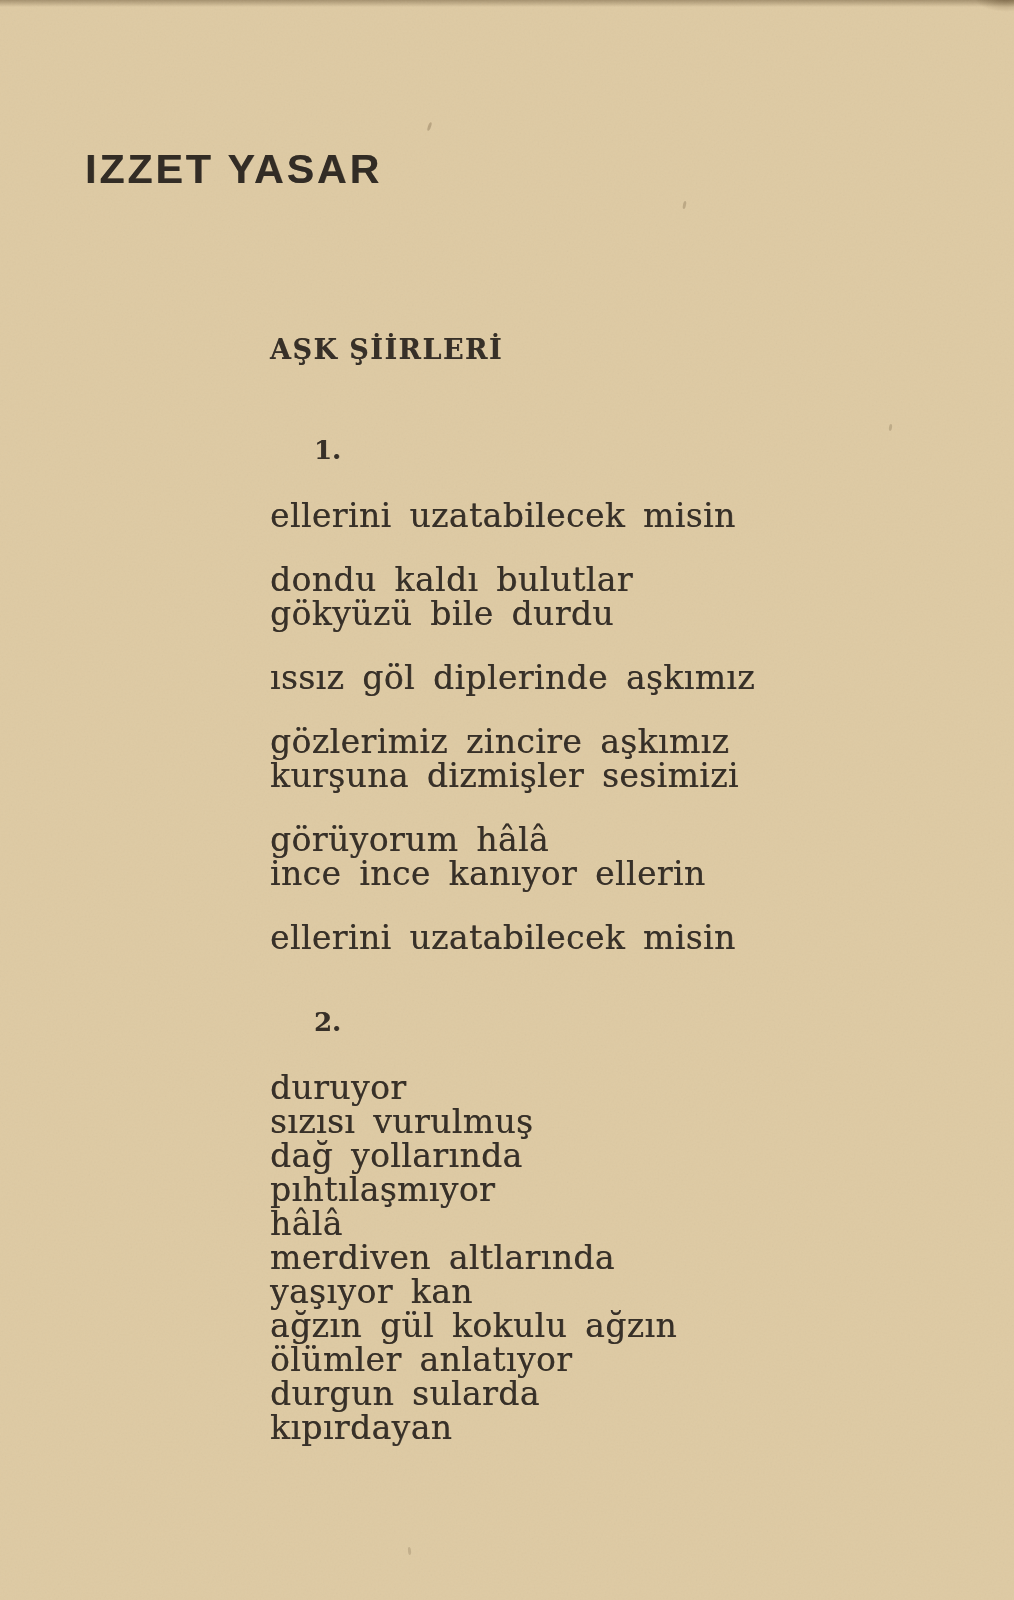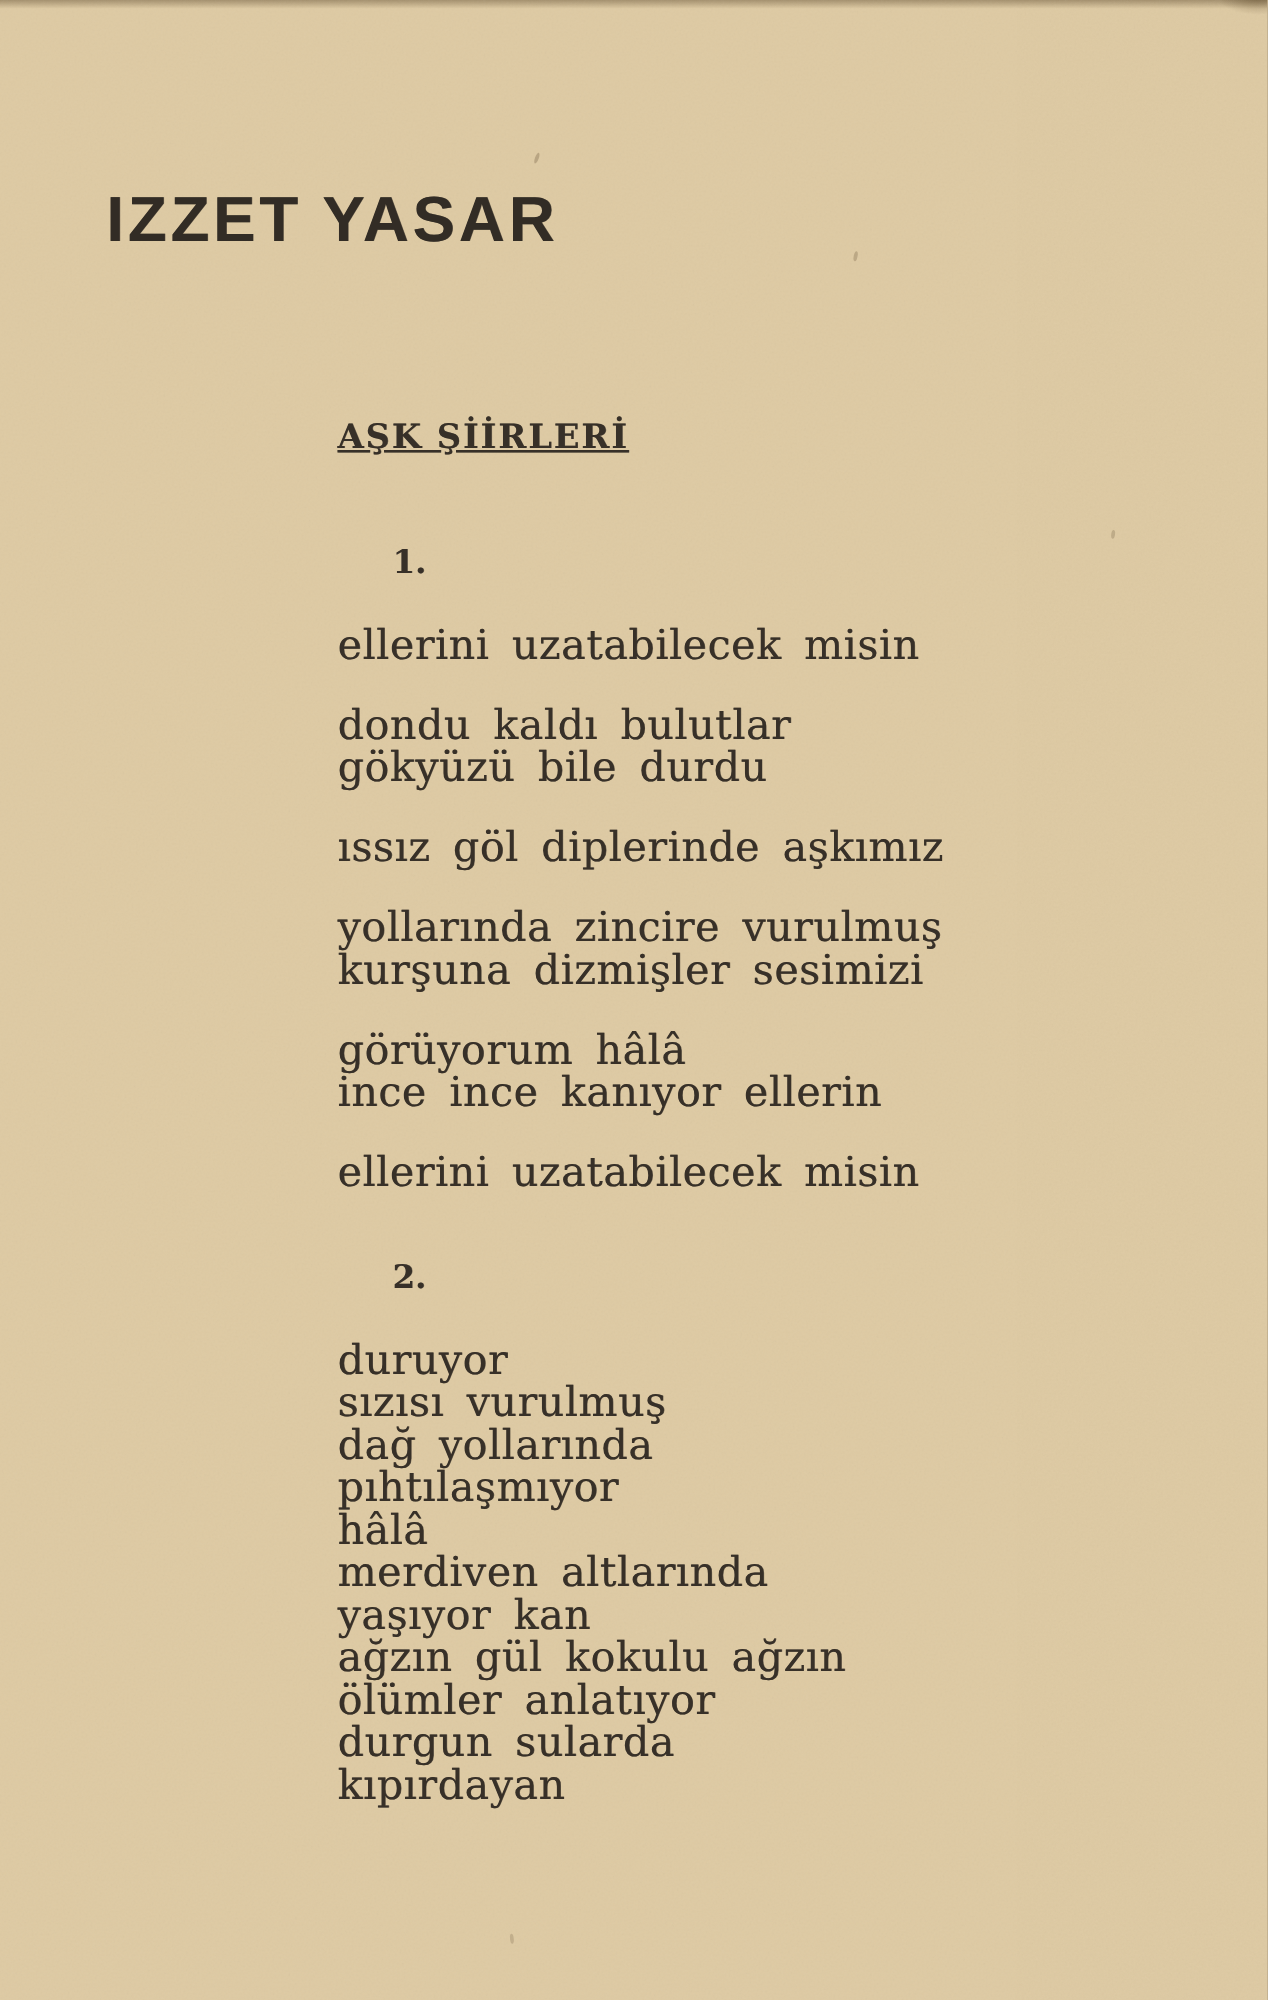--- a/index.html
+++ b/index.html
@@ -44,42 +44,41 @@
     height: 1600px;
     opacity: 0.35;
     pointer-events: none;
   }
   .author {
     position: absolute;
     left: 85px;
     top: 146px;
     margin: 0;
     font-family: "Liberation Sans", sans-serif;
-    font-size: 51px;
+    font-size: 41px;
     font-weight: 700;
     letter-spacing: 3px;
     color: #322c25;
     text-shadow: 0.4px 0 0 rgba(50,44,37,0.6);
   }
   .content {
     position: absolute;
     left: 270px;
     top: 333px;
     width: 560px;
     color: #373028;
   }
   .poem-title {
     margin: 0;
     font-size: 27px;
     font-weight: 700;
     letter-spacing: 1.5px;
     line-height: 34px;
     color: #373028;
     text-shadow: 0.3px 0 0 rgba(55,48,40,0.55);
-    text-decoration: underline;
   }
   .section-number {
     margin: 66px 0 32px 44px;
     font-size: 26px;
     font-weight: 600;
     line-height: 34px;
     text-shadow: 0.3px 0 0 rgba(55,48,40,0.5);
   }
   .section + .section .section-number {
     margin-top: 50px;
@@ -130,21 +129,21 @@
             <div class="poem-line">ellerini uzatabilecek misin</div>
           </div>
           <div class="stanza">
             <div class="poem-line">dondu kaldı bulutlar</div>
             <div class="poem-line">gökyüzü bile durdu</div>
           </div>
           <div class="stanza">
             <div class="poem-line">ıssız göl diplerinde aşkımız</div>
           </div>
           <div class="stanza">
-            <div class="poem-line">yollarında zincire vurulmuş</div>
+            <div class="poem-line">gözlerimiz zincire aşkımız</div>
             <div class="poem-line">kurşuna dizmişler sesimizi</div>
           </div>
           <div class="stanza">
             <div class="poem-line">görüyorum hâlâ</div>
             <div class="poem-line">ince ince kanıyor ellerin</div>
           </div>
           <div class="stanza">
             <div class="poem-line">ellerini uzatabilecek misin</div>
           </div>
         </div>

